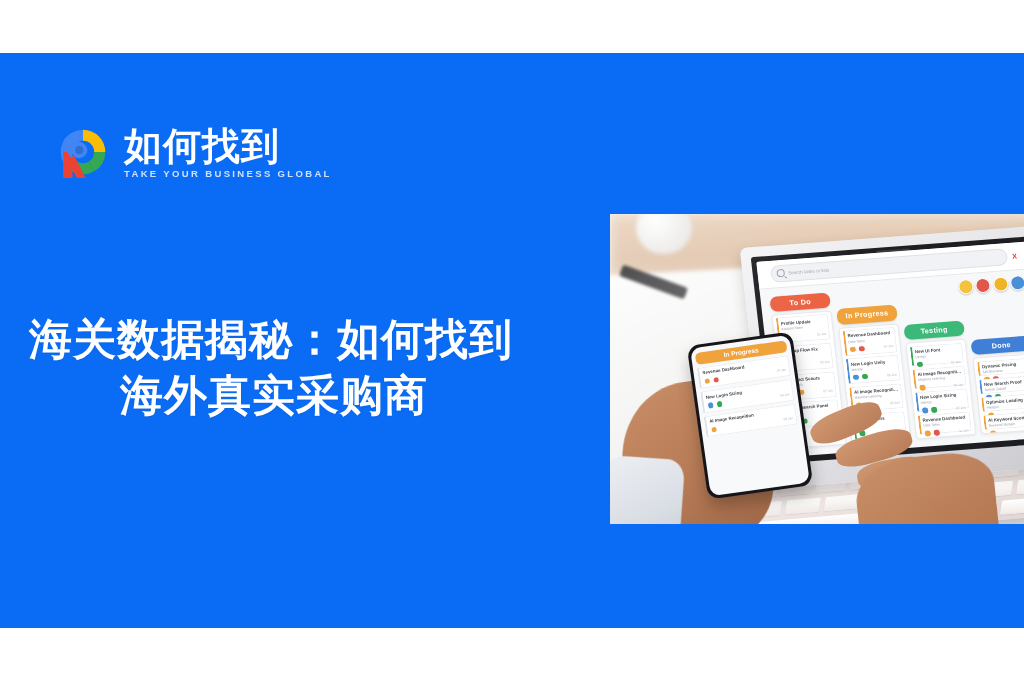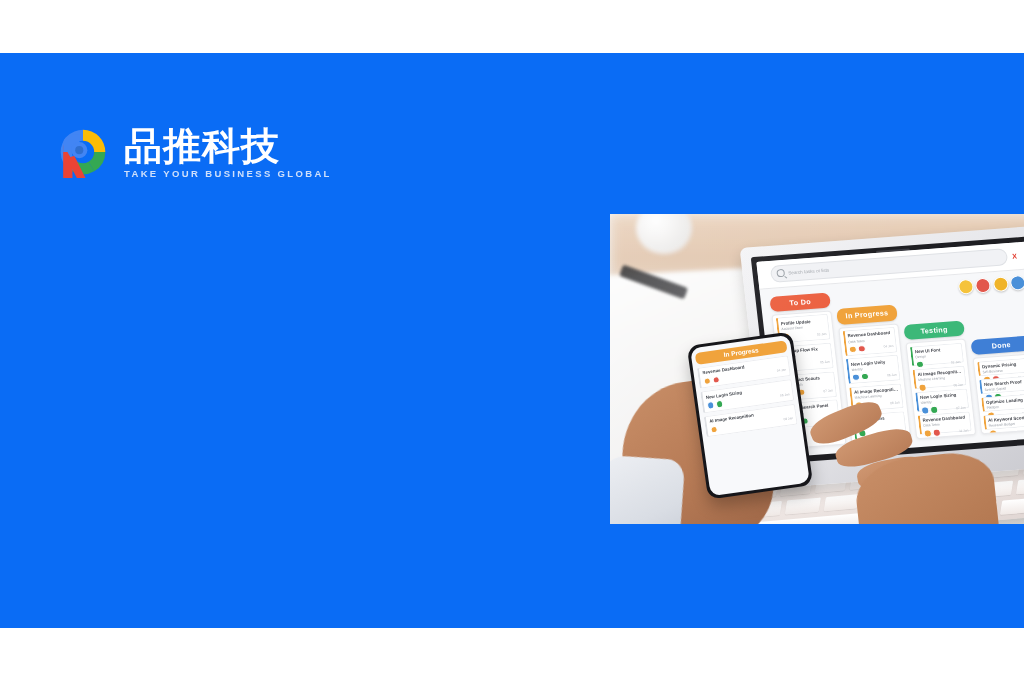--- a/index.html
+++ b/index.html
@@ -495,25 +495,29 @@
           <path d="M14 50 A36 36 0 0 1 50 14 L50 32 A18 18 0 0 0 32 50 Z" fill="#4285f4"></path>
 
           <path d="M18 38 L18 92 L33 92 L33 64 Z" fill="#ea4335"></path>
           <path d="M18 38 Q18 22 36 22 L44 22 L44 36 L36 36 Q31 36 31 42 L31 50 L18 50 Z" fill="#4285f4"></path>
           <path d="M24 60 L40 92 L54 92 L36 56 Z" fill="#ea4335"></path>
           <circle cx="44" cy="47" r="13" fill="#4285f4"></circle>
           <circle cx="44" cy="47" r="6.5" fill="#2f6fd0"></circle>
         </svg>
       </div>
       <div class="logo-text-wrap">
-        <div class="brand-cn">品推科技</div>
+        <div class="brand-cn">如何找到</div>
         <div class="brand-tagline">TAKE YOUR BUSINESS GLOBAL</div>
       </div>
     </div>
 
+    <h1 class="headline">
+      <span class="l1">海关数据揭秘：如何找到</span>
+      <span class="l2">海外真实采购商</span>
+    </h1>
 
 
     <figure class="photo">
       <div class="photo-inner">
         <div class="desk-bg"></div>
         <div class="desk-wood"></div>
         <div class="desk-white"></div>
         <div class="desk-cup"></div>
         <div class="desk-pen"></div>
 

